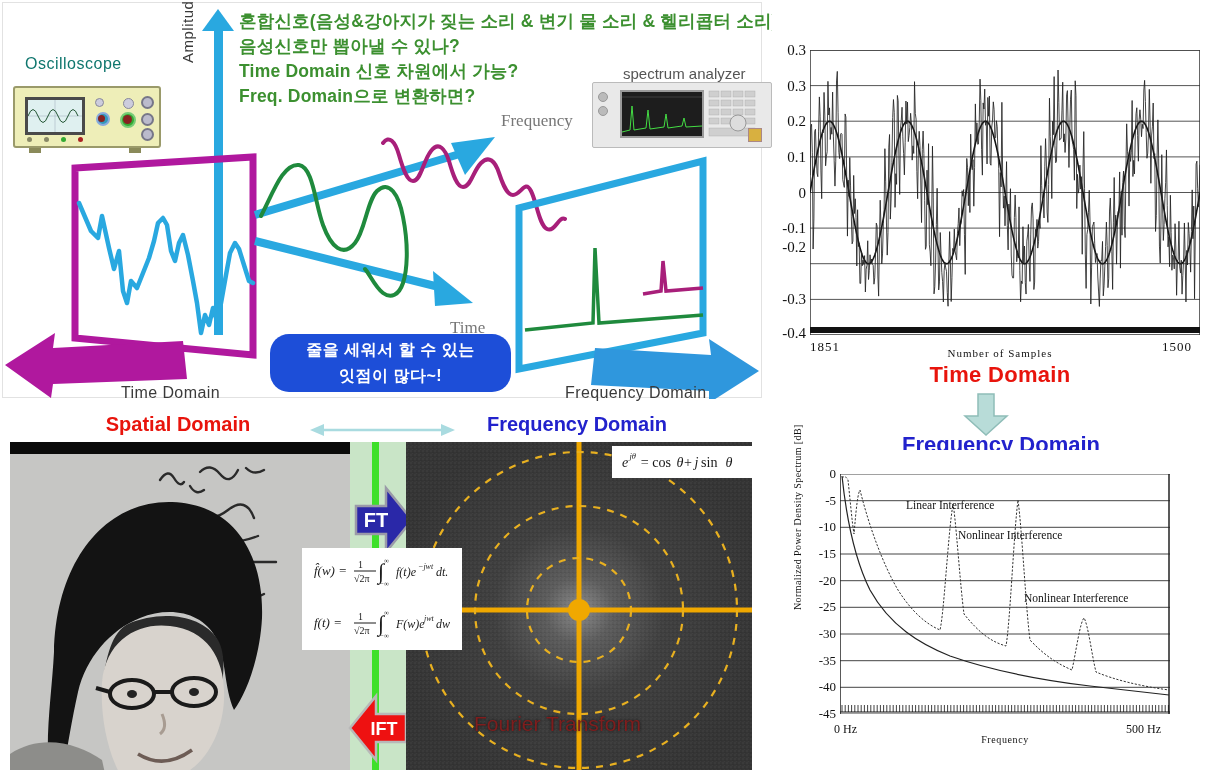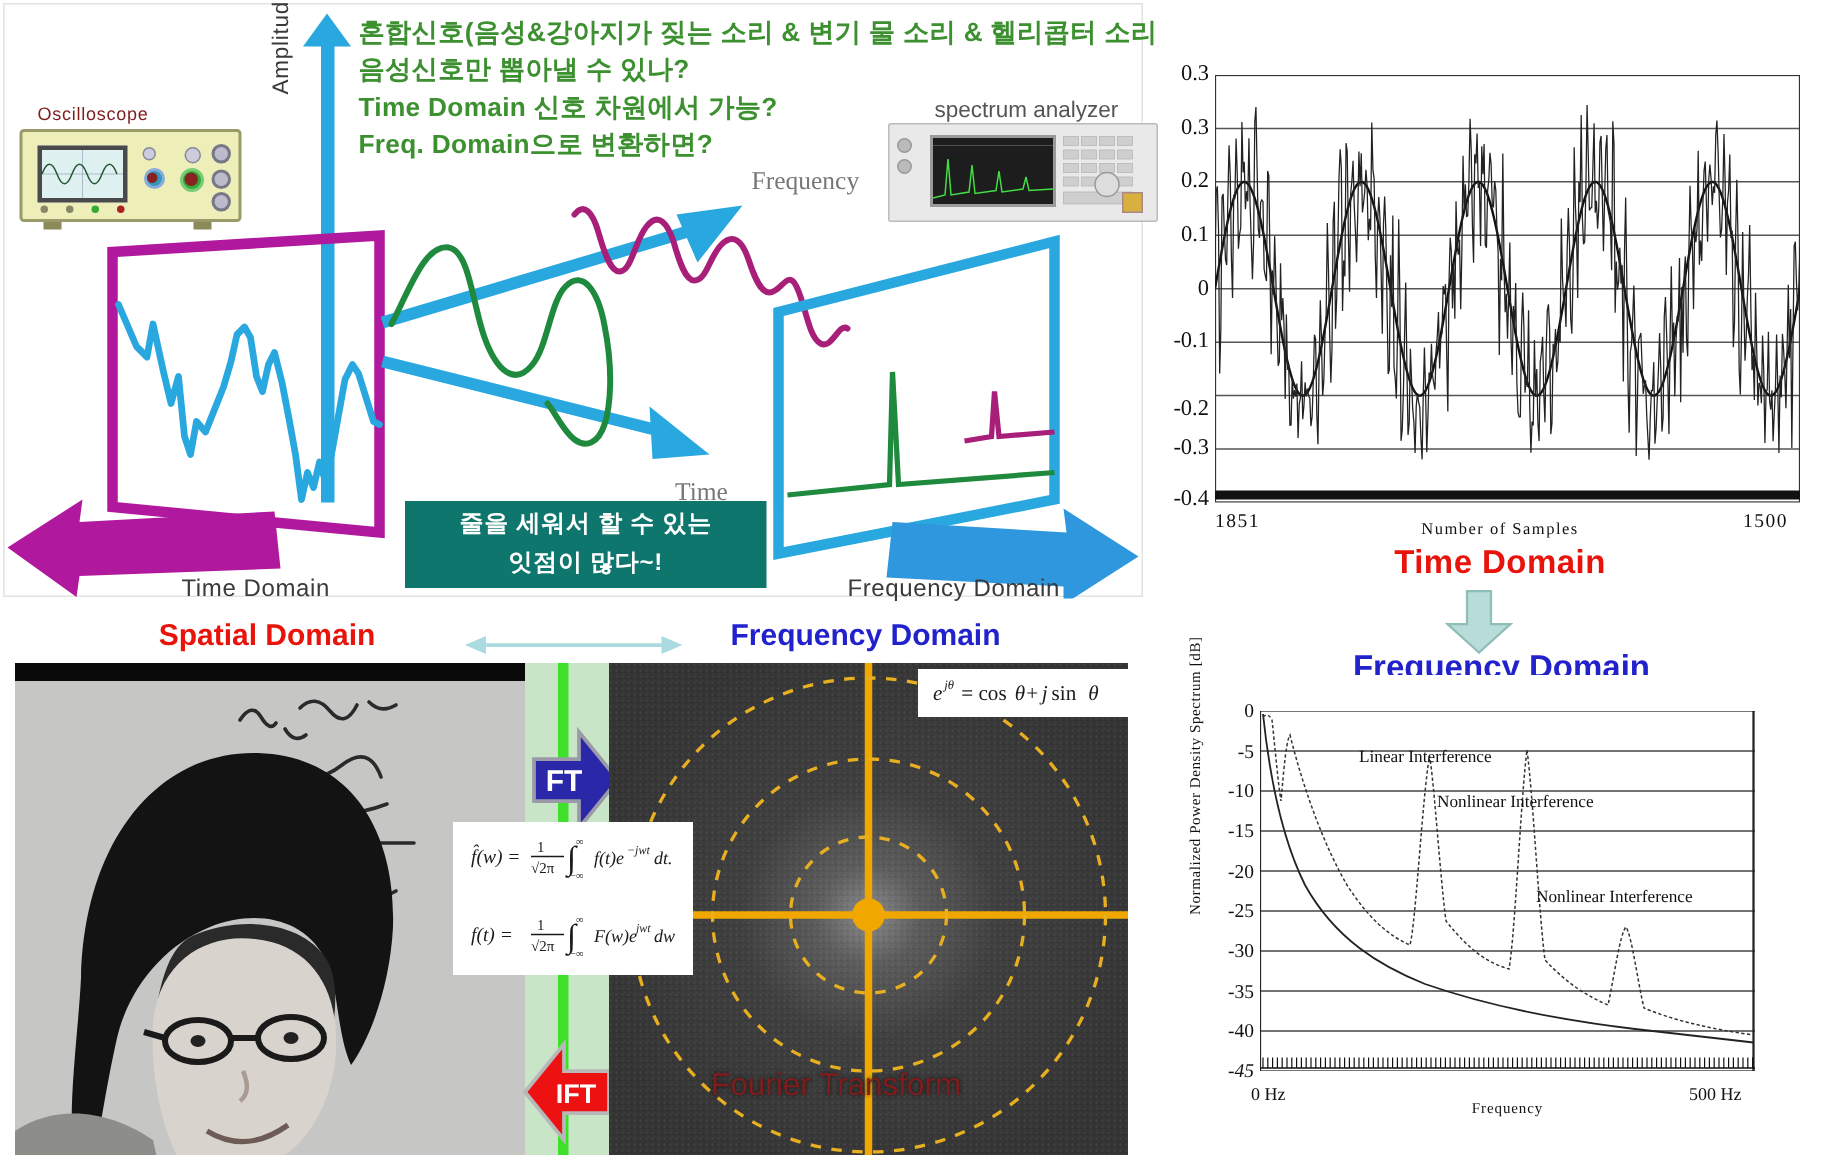--- a/index.html
+++ b/index.html
@@ -17,23 +17,23 @@
     background:#fff; border:1px solid #e2e2e2;
   }
   .kr-green{
     position:absolute; left:236px; top:6px; width:520px;
     color:#3c9030; font-weight:bold; font-size:17.5px; line-height:25px;
     letter-spacing:0.2px; white-space:nowrap;
   }
   .kr-green div{ white-space:nowrap; }
 
   .osc-label{
-    position:absolute; left:22px; top:66px;
+    position:absolute; left:22px; top:52px;
     font-family:"Liberation Sans", sans-serif;
-    font-size:12px; color:#7f1d1d; letter-spacing:.5px;
+    font-size:16px; color:#0f766e; letter-spacing:.5px;
   }
   
   #oscilloscope{ position:absolute; left:10px; top:83px; width:148px; height:62px; }
   .osc-body{ position:absolute; inset:0; background:#eeeeb8; border:2px solid #9a9a6a; border-radius:3px; }
   .osc-screen{ position:absolute; left:12px; top:11px; width:60px; height:38px; background:#dff0f0; border:3px solid #4a4a4a; }
   .osc-knob{ position:absolute; border-radius:50%; }
   .osc-foot{ position:absolute; bottom:-5px; width:12px; height:5px; background:#8a8a5a; }
 
   
   .axis-amp{
@@ -50,23 +50,23 @@
     transform-origin:left top; font-size:15px; color:#3a3a3a; letter-spacing:.5px;
   }
 
   .lbl-frequency{ position:absolute; left:498px; top:108px; font-family:"Liberation Serif", serif; font-size:17px; color:#777; }
   .lbl-time{ position:absolute; left:447px; top:315px; font-family:"Liberation Serif", serif; font-size:17px; color:#777; }
   .lbl-td{ position:absolute; left:118px; top:381px; font-size:16px; color:#3a3a3a; letter-spacing:.4px; }
   .lbl-fd{ position:absolute; left:562px; top:381px; font-size:16px; color:#3a3a3a; letter-spacing:.4px; }
 
   .pink-box{
     position:absolute; left:267px; top:331px; width:241px; height:58px;
-    background:#0f766e; color:#fff; font-weight:bold; font-size:16px;
+    background:#1d4ed8; color:#fff; font-weight:bold; font-size:16px;
     display:flex; flex-direction:column; align-items:center; justify-content:center;
-    line-height:26px; letter-spacing:.5px;
+    line-height:26px; letter-spacing:.5px;border-radius:19px;
   }
   .sa-label{ position:absolute; left:620px; top:62px; font-size:15px; color:#555; }
   #spectrum-analyzer{ position:absolute; left:589px; top:79px; width:180px; height:66px; }
   .sa-body{ position:absolute; inset:0; background:#e9e9e9; border:1px solid #bbb; border-radius:2px; }
   .sa-screen{ position:absolute; left:28px; top:8px; width:84px; height:48px; background:#1d1d1d; border:2px solid #9a9a9a; overflow:hidden;}
   .sa-btns{ position:absolute; right:6px; top:8px; width:58px; height:50px; }
 
   
   #time-chart-panel{ position:absolute; left:772px; top:2px; width:456px; height:396px; background:#fff; }
   #td-chart{ position:absolute; left:38px; top:48px; width:390px; height:285px; }
@@ -279,21 +279,21 @@
         <path id="td-carrier" fill="none" stroke="#111" stroke-width="1.6" d="M0.00,142.50L0.65,138.77L1.30,135.05L1.95,131.35L2.60,127.69L3.25,124.06L3.90,120.48L4.55,116.97L5.20,113.52L5.85,110.15L6.50,106.88L7.15,103.69L7.80,100.62L8.45,97.66L9.10,94.82L9.75,92.12L10.40,89.55L11.05,87.13L11.70,84.86L12.35,82.74L13.00,80.80L13.65,79.02L14.30,77.41L14.95,75.98L15.60,74.74L16.25,73.68L16.90,72.81L17.55,72.13L18.20,71.64L18.85,71.35L19.50,71.25L20.15,71.35L20.80,71.64L21.45,72.13L22.10,72.81L22.75,73.68L23.40,74.74L24.05,75.98L24.70,77.41L25.35,79.02L26.00,80.80L26.65,82.74L27.30,84.86L27.95,87.13L28.60,89.55L29.25,92.12L29.90,94.82L30.55,97.66L31.20,100.62L31.85,103.69L32.50,106.87L33.15,110.15L33.80,113.52L34.45,116.97L35.10,120.48L35.75,124.06L36.40,127.69L37.05,131.35L37.70,135.05L38.35,138.77L39.00,142.50L39.65,146.23L40.30,149.95L40.95,153.65L41.60,157.31L42.25,160.94L42.90,164.52L43.55,168.03L44.20,171.48L44.85,174.85L45.50,178.13L46.15,181.31L46.80,184.38L47.45,187.34L48.10,190.18L48.75,192.88L49.40,195.45L50.05,197.87L50.70,200.14L51.35,202.26L52.00,204.20L52.65,205.98L53.30,207.59L53.95,209.02L54.60,210.26L55.25,211.32L55.90,212.19L56.55,212.87L57.20,213.36L57.85,213.65L58.50,213.75L59.15,213.65L59.80,213.36L60.45,212.87L61.10,212.19L61.75,211.32L62.40,210.26L63.05,209.02L63.70,207.59L64.35,205.98L65.00,204.20L65.65,202.26L66.30,200.14L66.95,197.87L67.60,195.45L68.25,192.88L68.90,190.18L69.55,187.34L70.20,184.38L70.85,181.31L71.50,178.13L72.15,174.85L72.80,171.48L73.45,168.03L74.10,164.52L74.75,160.94L75.40,157.31L76.05,153.65L76.70,149.95L77.35,146.23L78.00,142.50L78.65,138.77L79.30,135.05L79.95,131.35L80.60,127.69L81.25,124.06L81.90,120.48L82.55,116.97L83.20,113.52L83.85,110.15L84.50,106.88L85.15,103.69L85.80,100.62L86.45,97.66L87.10,94.82L87.75,92.12L88.40,89.55L89.05,87.13L89.70,84.86L90.35,82.74L91.00,80.80L91.65,79.02L92.30,77.41L92.95,75.98L93.60,74.74L94.25,73.68L94.90,72.81L95.55,72.13L96.20,71.64L96.85,71.35L97.50,71.25L98.15,71.35L98.80,71.64L99.45,72.13L100.10,72.81L100.75,73.68L101.40,74.74L102.05,75.98L102.70,77.41L103.35,79.02L104.00,80.80L104.65,82.74L105.30,84.86L105.95,87.13L106.60,89.55L107.25,92.12L107.90,94.82L108.55,97.66L109.20,100.62L109.85,103.69L110.50,106.88L111.15,110.15L111.80,113.52L112.45,116.97L113.10,120.48L113.75,124.06L114.40,127.69L115.05,131.35L115.70,135.05L116.35,138.77L117.00,142.50L117.65,146.23L118.30,149.95L118.95,153.65L119.60,157.31L120.25,160.94L120.90,164.52L121.55,168.03L122.20,171.48L122.85,174.85L123.50,178.12L124.15,181.31L124.80,184.38L125.45,187.34L126.10,190.18L126.75,192.88L127.40,195.45L128.05,197.87L128.70,200.14L129.35,202.26L130.00,204.20L130.65,205.98L131.30,207.59L131.95,209.02L132.60,210.26L133.25,211.32L133.90,212.19L134.55,212.87L135.20,213.36L135.85,213.65L136.50,213.75L137.15,213.65L137.80,213.36L138.45,212.87L139.10,212.19L139.75,211.32L140.40,210.26L141.05,209.02L141.70,207.59L142.35,205.98L143.00,204.20L143.65,202.26L144.30,200.14L144.95,197.87L145.60,195.45L146.25,192.88L146.90,190.18L147.55,187.34L148.20,184.38L148.85,181.31L149.50,178.13L150.15,174.85L150.80,171.48L151.45,168.03L152.10,164.52L152.75,160.94L153.40,157.31L154.05,153.65L154.70,149.95L155.35,146.23L156.00,142.50L156.65,138.77L157.30,135.05L157.95,131.35L158.60,127.69L159.25,124.06L159.90,120.48L160.55,116.97L161.20,113.52L161.85,110.15L162.50,106.87L163.15,103.69L163.80,100.62L164.45,97.66L165.10,94.82L165.75,92.12L166.40,89.55L167.05,87.13L167.70,84.86L168.35,82.74L169.00,80.80L169.65,79.02L170.30,77.41L170.95,75.98L171.60,74.74L172.25,73.68L172.90,72.81L173.55,72.13L174.20,71.64L174.85,71.35L175.50,71.25L176.15,71.35L176.80,71.64L177.45,72.13L178.10,72.81L178.75,73.68L179.40,74.74L180.05,75.98L180.70,77.41L181.35,79.02L182.00,80.80L182.65,82.74L183.30,84.86L183.95,87.13L184.60,89.55L185.25,92.12L185.90,94.82L186.55,97.66L187.20,100.62L187.85,103.69L188.50,106.88L189.15,110.15L189.80,113.52L190.45,116.97L191.10,120.48L191.75,124.06L192.40,127.69L193.05,131.35L193.70,135.05L194.35,138.77L195.00,142.50L195.65,146.23L196.30,149.95L196.95,153.65L197.60,157.31L198.25,160.94L198.90,164.52L199.55,168.03L200.20,171.48L200.85,174.85L201.50,178.13L202.15,181.31L202.80,184.38L203.45,187.34L204.10,190.18L204.75,192.88L205.40,195.45L206.05,197.87L206.70,200.14L207.35,202.26L208.00,204.20L208.65,205.98L209.30,207.59L209.95,209.02L210.60,210.26L211.25,211.32L211.90,212.19L212.55,212.87L213.20,213.36L213.85,213.65L214.50,213.75L215.15,213.65L215.80,213.36L216.45,212.87L217.10,212.19L217.75,211.32L218.40,210.26L219.05,209.02L219.70,207.59L220.35,205.98L221.00,204.20L221.65,202.26L222.30,200.14L222.95,197.87L223.60,195.45L224.25,192.88L224.90,190.18L225.55,187.34L226.20,184.38L226.85,181.31L227.50,178.12L228.15,174.85L228.80,171.48L229.45,168.03L230.10,164.52L230.75,160.94L231.40,157.31L232.05,153.65L232.70,149.95L233.35,146.23L234.00,142.50L234.65,138.77L235.30,135.05L235.95,131.35L236.60,127.69L237.25,124.06L237.90,120.48L238.55,116.97L239.20,113.52L239.85,110.15L240.50,106.87L241.15,103.69L241.80,100.62L242.45,97.66L243.10,94.82L243.75,92.12L244.40,89.55L245.05,87.13L245.70,84.86L246.35,82.74L247.00,80.80L247.65,79.02L248.30,77.41L248.95,75.98L249.60,74.74L250.25,73.68L250.90,72.81L251.55,72.13L252.20,71.64L252.85,71.35L253.50,71.25L254.15,71.35L254.80,71.64L255.45,72.13L256.10,72.81L256.75,73.68L257.40,74.74L258.05,75.98L258.70,77.41L259.35,79.02L260.00,80.80L260.65,82.74L261.30,84.86L261.95,87.13L262.60,89.55L263.25,92.12L263.90,94.82L264.55,97.66L265.20,100.62L265.85,103.69L266.50,106.87L267.15,110.15L267.80,113.52L268.45,116.97L269.10,120.48L269.75,124.06L270.40,127.69L271.05,131.35L271.70,135.05L272.35,138.77L273.00,142.50L273.65,146.23L274.30,149.95L274.95,153.65L275.60,157.31L276.25,160.94L276.90,164.52L277.55,168.03L278.20,171.48L278.85,174.85L279.50,178.12L280.15,181.31L280.80,184.38L281.45,187.34L282.10,190.18L282.75,192.88L283.40,195.45L284.05,197.87L284.70,200.14L285.35,202.26L286.00,204.20L286.65,205.98L287.30,207.59L287.95,209.02L288.60,210.26L289.25,211.32L289.90,212.19L290.55,212.87L291.20,213.36L291.85,213.65L292.50,213.75L293.15,213.65L293.80,213.36L294.45,212.87L295.10,212.19L295.75,211.32L296.40,210.26L297.05,209.02L297.70,207.59L298.35,205.98L299.00,204.20L299.65,202.26L300.30,200.14L300.95,197.87L301.60,195.45L302.25,192.88L302.90,190.18L303.55,187.34L304.20,184.38L304.85,181.31L305.50,178.12L306.15,174.85L306.80,171.48L307.45,168.03L308.10,164.52L308.75,160.94L309.40,157.31L310.05,153.65L310.70,149.95L311.35,146.23L312.00,142.50L312.65,138.77L313.30,135.05L313.95,131.35L314.60,127.69L315.25,124.06L315.90,120.48L316.55,116.97L317.20,113.52L317.85,110.15L318.50,106.87L319.15,103.69L319.80,100.62L320.45,97.66L321.10,94.82L321.75,92.12L322.40,89.55L323.05,87.13L323.70,84.86L324.35,82.74L325.00,80.80L325.65,79.02L326.30,77.41L326.95,75.98L327.60,74.74L328.25,73.68L328.90,72.81L329.55,72.13L330.20,71.64L330.85,71.35L331.50,71.25L332.15,71.35L332.80,71.64L333.45,72.13L334.10,72.81L334.75,73.68L335.40,74.74L336.05,75.98L336.70,77.41L337.35,79.02L338.00,80.80L338.65,82.74L339.30,84.86L339.95,87.13L340.60,89.55L341.25,92.12L341.90,94.82L342.55,97.66L343.20,100.62L343.85,103.69L344.50,106.87L345.15,110.15L345.80,113.52L346.45,116.97L347.10,120.48L347.75,124.06L348.40,127.69L349.05,131.35L349.70,135.05L350.35,138.77L351.00,142.50L351.65,146.23L352.30,149.95L352.95,153.65L353.60,157.31L354.25,160.94L354.90,164.52L355.55,168.03L356.20,171.48L356.85,174.85L357.50,178.12L358.15,181.31L358.80,184.38L359.45,187.34L360.10,190.18L360.75,192.88L361.40,195.45L362.05,197.87L362.70,200.14L363.35,202.26L364.00,204.20L364.65,205.98L365.30,207.59L365.95,209.02L366.60,210.26L367.25,211.32L367.90,212.19L368.55,212.87L369.20,213.36L369.85,213.65L370.50,213.75L371.15,213.65L371.80,213.36L372.45,212.87L373.10,212.19L373.75,211.32L374.40,210.26L375.05,209.02L375.70,207.59L376.35,205.98L377.00,204.20L377.65,202.26L378.30,200.14L378.95,197.87L379.60,195.45L380.25,192.88L380.90,190.18L381.55,187.34L382.20,184.38L382.85,181.31L383.50,178.13L384.15,174.85L384.80,171.48L385.45,168.03L386.10,164.52L386.75,160.94L387.40,157.31L388.05,153.65L388.70,149.95L389.35,146.23L390.00,142.50"></path>
 
         <path id="td-noise" fill="none" stroke="#222" stroke-width="0.85" d="M0.00,125.08L0.78,77.47L1.56,74.23L2.34,102.71L3.12,199.04L3.90,168.95L4.68,81.29L5.46,79.26L6.24,104.95L7.02,123.09L7.80,126.70L8.58,81.14L9.36,46.93L10.14,66.20L10.92,120.96L11.70,148.70L12.48,79.89L13.26,82.73L14.04,42.40L14.82,65.06L15.60,115.79L16.38,106.38L17.16,101.72L17.94,31.33L18.72,65.03L19.50,57.87L20.28,89.52L21.06,77.46L21.84,84.21L22.62,42.10L23.40,86.87L24.18,110.75L24.96,136.08L25.74,111.17L26.52,30.94L27.30,21.38L28.08,62.68L28.86,102.51L29.64,108.62L30.42,84.90L31.20,83.33L31.98,84.28L32.76,129.50L33.54,133.84L34.32,137.37L35.10,63.95L35.88,67.13L36.66,124.61L37.44,186.11L38.22,130.15L39.00,146.47L39.78,107.48L40.56,135.95L41.34,166.85L42.12,193.82L42.90,191.15L43.68,125.43L44.46,163.51L45.24,148.76L46.02,167.54L46.80,215.97L47.58,159.74L48.36,196.56L49.14,192.83L49.92,233.43L50.70,233.31L51.48,201.40L52.26,215.77L53.04,210.00L53.82,214.50L54.60,205.64L55.38,242.01L56.16,219.19L56.94,215.40L57.72,190.77L58.50,229.51L59.28,220.68L60.06,204.81L60.84,214.26L61.62,208.99L62.40,214.06L63.18,215.34L63.96,234.19L64.74,227.82L65.52,204.11L66.30,173.14L67.08,176.01L67.86,225.97L68.64,246.11L69.42,191.79L70.20,150.20L70.98,176.59L71.76,213.88L72.54,203.93L73.32,173.79L74.10,159.67L74.88,98.69L75.66,131.15L76.44,172.03L77.22,205.12L78.00,182.52L78.78,97.15L79.56,84.50L80.34,169.10L81.12,148.91L81.90,112.69L82.68,67.60L83.46,49.56L84.24,62.36L85.02,157.37L85.80,123.70L86.58,134.35L87.36,45.43L88.14,50.68L88.92,106.79L89.70,144.45L90.48,78.78L91.26,70.50L92.04,57.26L92.82,86.81L93.60,103.49L94.38,124.90L95.16,92.73L95.94,51.03L96.72,74.07L97.50,52.11L98.28,91.61L99.06,85.35L99.84,77.36L100.62,63.27L101.40,73.44L102.18,110.13L102.96,95.84L103.74,103.47L104.52,31.65L105.30,63.46L106.08,69.09L106.86,121.39L107.64,148.73L108.42,97.37L109.20,81.29L109.98,95.85L110.76,130.96L111.54,172.57L112.32,99.31L113.10,81.06L113.88,103.30L114.66,150.66L115.44,199.32L116.22,196.54L117.00,120.16L117.78,154.72L118.56,93.67L119.34,194.78L120.12,201.92L120.90,215.70L121.68,171.46L122.46,96.15L123.24,147.12L124.02,243.89L124.80,236.68L125.58,212.28L126.36,174.46L127.14,138.27L127.92,193.75L128.70,239.96L129.48,231.92L130.26,182.53L131.04,203.41L131.82,222.61L132.60,231.67L133.38,252.01L134.16,220.59L134.94,212.34L135.72,217.89L136.50,221.44L137.28,242.32L138.06,256.24L138.84,212.53L139.62,181.60L140.40,211.44L141.18,251.54L141.96,227.70L142.74,198.39L143.52,202.09L144.30,179.11L145.08,200.96L145.86,205.46L146.64,209.80L147.42,183.59L148.20,173.74L148.98,157.96L149.76,195.66L150.54,175.17L151.32,172.31L152.10,140.73L152.88,146.26L153.66,139.46L154.44,184.70L155.22,224.40L156.00,138.40L156.78,108.44L157.56,117.75L158.34,155.69L159.12,125.52L159.90,162.53L160.68,84.13L161.46,114.85L162.24,119.74L163.02,109.64L163.80,156.19L164.58,117.31L165.36,53.92L166.14,91.24L166.92,72.84L167.70,94.31L168.48,93.96L169.26,71.67L170.04,29.11L170.82,50.43L171.60,99.72L172.38,125.14L173.16,52.91L173.94,59.02L174.72,39.08L175.50,75.26L176.28,71.83L177.06,113.96L177.84,47.46L178.62,66.22L179.40,46.07L180.18,113.35L180.96,115.22L181.74,77.22L182.52,70.06L183.30,51.85L184.08,59.50L184.86,87.48L185.64,87.81L186.42,70.71L187.20,76.68L187.98,104.16L188.76,118.42L189.54,186.66L190.32,122.57L191.10,136.91L191.88,52.31L192.66,126.43L193.44,158.13L194.22,145.92L195.00,175.82L195.78,146.77L196.56,111.67L197.34,175.70L198.12,199.91L198.90,154.03L199.68,168.29L200.46,138.69L201.24,205.00L202.02,225.18L202.80,228.06L203.58,227.87L204.36,167.70L205.14,144.98L205.92,167.40L206.70,211.78L207.48,201.73L208.26,207.99L209.04,156.86L209.82,220.78L210.60,251.81L211.38,230.98L212.16,233.62L212.94,176.74L213.72,212.84L214.50,196.04L215.28,232.36L216.06,244.06L216.84,191.17L217.62,184.98L218.40,174.45L219.18,211.82L219.96,231.41L220.74,184.92L221.52,156.90L222.30,152.91L223.08,168.87L223.86,239.50L224.64,232.12L225.42,179.21L226.20,186.39L226.98,169.42L227.76,198.10L228.54,191.61L229.32,170.43L230.10,178.34L230.88,95.63L231.66,135.63L232.44,150.80L233.22,149.77L234.00,168.01L234.78,116.20L235.56,88.61L236.34,113.00L237.12,162.09L237.90,172.42L238.68,134.33L239.46,48.18L240.24,86.63L241.02,104.35L241.80,148.58L242.58,71.19L243.36,84.74L244.14,26.60L244.92,95.36L245.70,112.76L246.48,111.01L247.26,75.53L248.04,20.01L248.82,52.29L249.60,90.23L250.38,88.67L251.16,88.47L251.94,60.84L252.72,32.18L253.50,91.86L254.28,83.85L255.06,102.49L255.84,88.95L256.62,44.90L257.40,40.61L258.18,78.93L258.96,117.49L259.74,81.75L260.52,49.22L261.30,40.02L262.08,90.23L262.86,94.19L263.64,99.25L264.42,130.22L265.20,30.78L265.98,45.67L266.76,158.52L267.54,124.33L268.32,143.12L269.10,137.70L269.88,115.14L270.66,139.11L271.44,126.68L272.22,204.26L273.00,117.11L273.78,81.60L274.56,138.71L275.34,204.95L276.12,238.42L276.90,184.51L277.68,179.73L278.46,162.29L279.24,140.29L280.02,171.06L280.80,254.00L281.58,217.87L282.36,176.68L283.14,174.46L283.92,172.01L284.70,193.23L285.48,212.54L286.26,207.15L287.04,203.56L287.82,227.01L288.60,241.96L289.38,256.45L290.16,228.93L290.94,210.23L291.72,210.49L292.50,191.43L293.28,245.86L294.06,235.87L294.84,216.20L295.62,196.59L296.40,172.08L297.18,195.37L297.96,237.72L298.74,228.20L299.52,161.05L300.30,147.99L301.08,173.03L301.86,201.60L302.64,239.40L303.42,172.13L304.20,127.49L304.98,180.43L305.76,165.09L306.54,214.13L307.32,177.85L308.10,161.74L308.88,163.07L309.66,121.95L310.44,218.14L311.22,141.36L312.00,185.19L312.78,132.60L313.56,121.07L314.34,175.83L315.12,187.56L315.90,119.89L316.68,73.83L317.46,101.22L318.24,110.39L319.02,156.09L319.80,101.25L320.58,111.42L321.36,102.21L322.14,50.50L322.92,126.52L323.70,110.34L324.48,123.96L325.26,86.00L326.04,63.72L326.82,57.74L327.60,85.33L328.38,111.23L329.16,69.63L329.94,59.77L330.72,69.13L331.50,86.71L332.28,74.20L333.06,78.56L333.84,40.00L334.62,30.36L335.40,51.54L336.18,82.53L336.96,108.27L337.74,103.14L338.52,81.42L339.30,39.34L340.08,71.05L340.86,133.31L341.64,85.07L342.42,76.77L343.20,53.02L343.98,108.61L344.76,103.68L345.54,181.46L346.32,165.49L347.10,106.37L347.88,69.86L348.66,108.82L349.44,196.09L350.22,212.98L351.00,170.94L351.78,104.68L352.56,153.64L353.34,190.46L354.12,174.49L354.90,148.32L355.68,132.47L356.46,99.93L357.24,155.61L358.02,196.85L358.80,186.76L359.58,216.69L360.36,145.23L361.14,182.37L361.92,220.28L362.70,205.12L363.48,207.22L364.26,218.86L365.04,173.69L365.82,197.01L366.60,245.27L367.38,211.34L368.16,209.76L368.94,171.24L369.72,216.95L370.50,223.05L371.28,210.14L372.06,244.15L372.84,225.51L373.62,209.75L374.40,172.97L375.18,208.24L375.96,251.94L376.74,200.41L377.52,214.99L378.30,172.57L379.08,183.30L379.86,199.33L380.64,222.14L381.42,181.33L382.20,139.86L382.98,188.78L383.76,156.06L384.54,248.72L385.32,180.12L386.10,114.05L386.88,111.18L387.66,138.68L388.44,156.77L389.22,140.44L390.00,114.88"></path>
       </svg>
       <div class="td-ylab" style="top:0;">0.3</div>
       <div class="td-ylab" style="top:35.6px;">0.3</div>
       <div class="td-ylab" style="top:71.2px;">0.2</div>
       <div class="td-ylab" style="top:106.9px;">0.1</div>
       <div class="td-ylab" style="top:142.5px;">0</div>
       <div class="td-ylab" style="top:178.1px;">-0.1</div>
-      <div class="td-ylab" style="top:223px;">-0.2</div>
+      <div class="td-ylab" style="top:197px;">-0.2</div>
       <div class="td-ylab" style="top:249.4px;">-0.3</div>
       <div class="td-ylab" style="top:283px;">-0.4</div>
     </div>
     <div class="td-xlabL">1851</div>
     <div class="td-xlabR">1500</div>
     <div class="td-xtitle">Number of Samples</div>
     <div class="red-td">Time Domain</div>
   </div>
 
   <div id="down-arrow">
@@ -446,21 +446,21 @@
       </svg>
       <div class="fd-ylab" style="top:0;">0</div>
       <div class="fd-ylab" style="top:26.7px;">-5</div>
       <div class="fd-ylab" style="top:53.3px;">-10</div>
       <div class="fd-ylab" style="top:80px;">-15</div>
       <div class="fd-ylab" style="top:106.7px;">-20</div>
       <div class="fd-ylab" style="top:133.3px;">-25</div>
       <div class="fd-ylab" style="top:160px;">-30</div>
       <div class="fd-ylab" style="top:186.7px;">-35</div>
       <div class="fd-ylab" style="top:213.3px;">-40</div>
-      <div class="fd-ylab" style="top:240px;font-style:italic;">-45</div>
+      <div class="fd-ylab" style="top:240px;">-45</div>
 
       <div class="fd-ann" style="left:66px;top:25px;">Linear Interference</div>
       <div class="fd-ann" style="left:118px;top:55px;">Nonlinear Interference</div>
       <div class="fd-ann" style="left:184px;top:118px;">Nonlinear Interference</div>
     </div>
     <div class="fd-xlabL">0 Hz</div>
     <div class="fd-xlabR">500 Hz</div>
     <div class="fd-xtitle">Frequency</div>
   </div>
 

